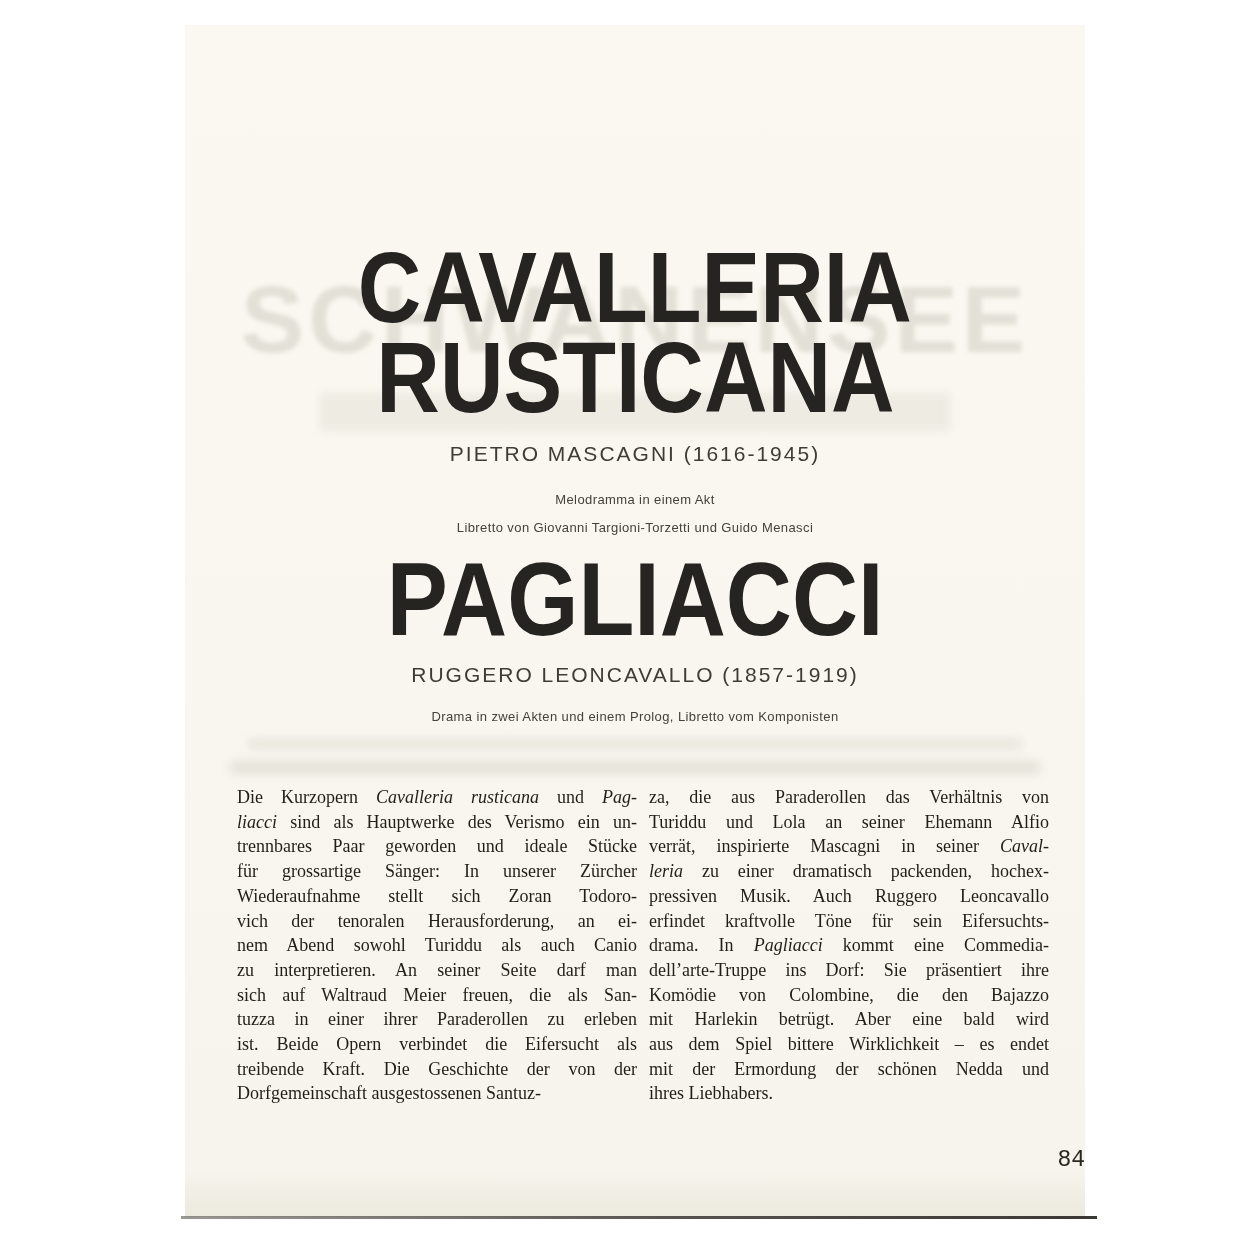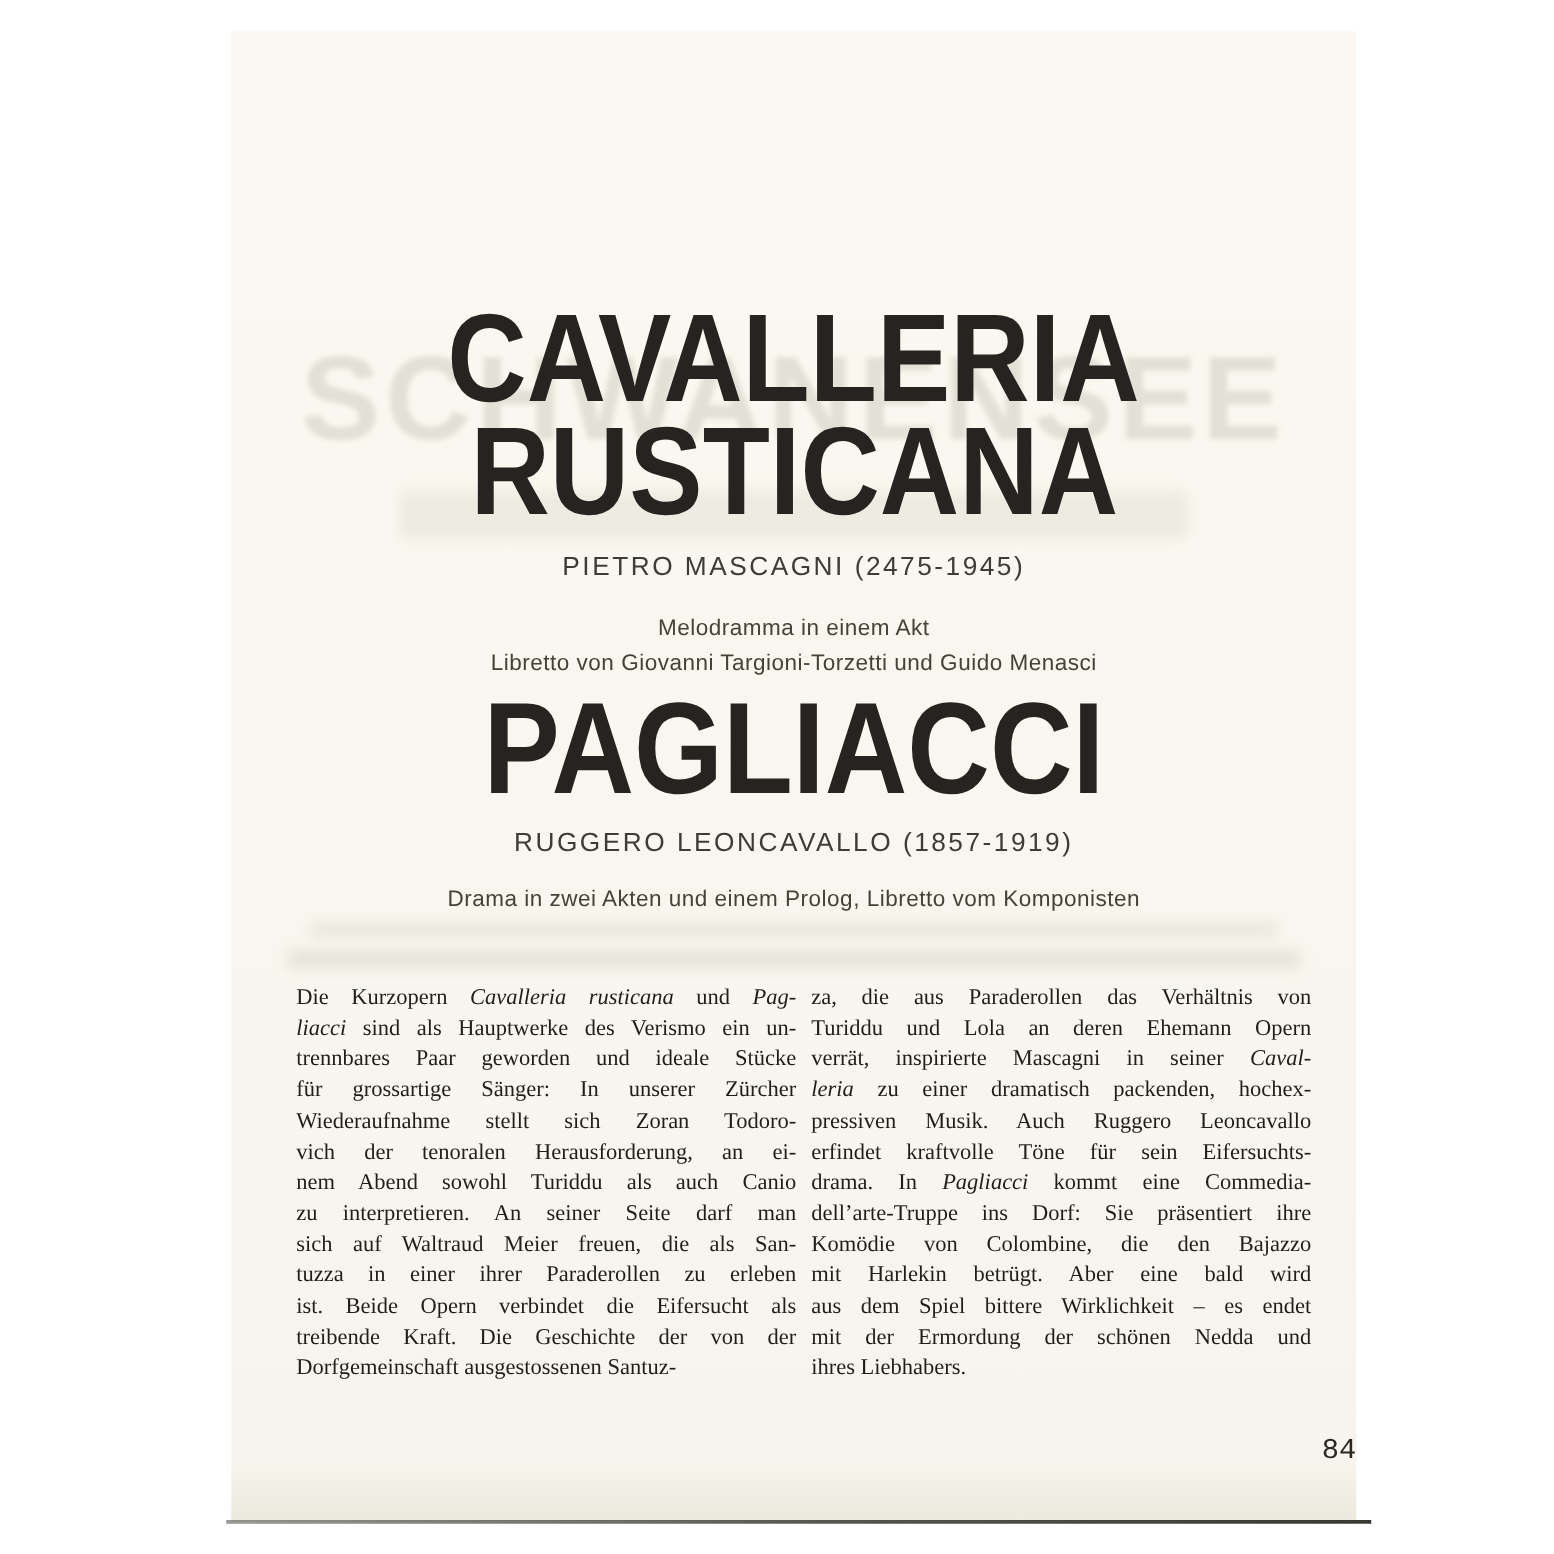--- a/index.html
+++ b/index.html
@@ -38,21 +38,21 @@
   .t1b{top:302px;font-size:100px;}
   .t2{top:522px;font-size:104px;}
   .composer{
     position:absolute;left:0;right:0;text-align:center;
     font-size:21px;letter-spacing:2px;color:#3e3c37;white-space:nowrap;font-weight:400;
   }
   .c1{top:417px;}
   .c2{top:638px;}
   .subline{
     position:absolute;left:0;right:0;text-align:center;
-    font-size:18px;letter-spacing:.4px;color:#454239;white-space:nowrap;font-weight:400;
+    font-size:13px;letter-spacing:.4px;color:#454239;white-space:nowrap;font-weight:400;
   }
   .s1a{top:467px;}
   .s1b{top:495px;}
   .s2{top:684px;}
   
   .col{
     position:absolute;top:760px;width:400px;
     font-family:"Liberation Serif",serif;font-size:18px;line-height:24.7px;
     color:#211e19;
   }
@@ -72,21 +72,21 @@
 <div class="scan-page">
 
   <div class="ghost-title">SCHWANENSEE</div>
   <div class="ghost-bar g2"></div>
   <div class="ghost-bar g3"></div>
   <div class="ghost-bar g4"></div>
 
   <div class="title t1a"><span class="condense">CAVALLERIA</span></div>
   <div class="title t1b"><span class="condense">RUSTICANA</span></div>
 
-  <div class="composer c1">PIETRO MASCAGNI (2475-1945)</div>
+  <div class="composer c1">PIETRO MASCAGNI (1616-1945)</div>
   <div class="subline s1a">Melodramma in einem Akt</div>
   <div class="subline s1b">Libretto von Giovanni Targioni-Torzetti und Guido Menasci</div>
 
   <div class="title t2"><span class="condense">PAGLIACCI</span></div>
   <div class="composer c2">RUGGERO LEONCAVALLO (1857-1919)</div>
   <div class="subline s2">Drama in zwei Akten und einem Prolog, Libretto vom Komponisten</div>
 
   <div class="col col-left" id="col-left">
       <div class="line">Die Kurzopern <i>Cavalleria rusticana</i> und <i>Pag-</i></div>
       <div class="line"><i>liacci</i> sind als Hauptwerke des Verismo ein un-</div>
@@ -97,21 +97,21 @@
       <div class="line">nem Abend sowohl Turiddu als auch Canio</div>
       <div class="line">zu interpretieren. An seiner Seite darf man</div>
       <div class="line">sich auf Waltraud Meier freuen, die als San-</div>
       <div class="line">tuzza in einer ihrer Paraderollen zu erleben</div>
       <div class="line">ist. Beide Opern verbindet die Eifersucht als</div>
       <div class="line">treibende Kraft. Die Geschichte der von der</div>
       <div class="line last">Dorfgemeinschaft ausgestossenen Santuz-</div>
     </div>
   <div class="col col-right" id="col-right">
       <div class="line">za, die aus Paraderollen das Verhältnis von</div>
-      <div class="line">Turiddu und Lola an deren Ehemann Opern</div>
+      <div class="line">Turiddu und Lola an seiner Ehemann Alfio</div>
       <div class="line">verrät, inspirierte Mascagni in seiner <i>Caval-</i></div>
       <div class="line"><i>leria</i> zu einer dramatisch packenden, hochex-</div>
       <div class="line">pressiven Musik. Auch Ruggero Leoncavallo</div>
       <div class="line">erfindet kraftvolle Töne für sein Eifersuchts-</div>
       <div class="line">drama. In <i>Pagliacci</i> kommt eine Commedia-</div>
       <div class="line">dell’arte-Truppe ins Dorf: Sie präsentiert ihre</div>
       <div class="line">Komödie von Colombine, die den Bajazzo</div>
       <div class="line">mit Harlekin betrügt. Aber eine bald wird</div>
       <div class="line">aus dem Spiel bittere Wirklichkeit – es endet</div>
       <div class="line">mit der Ermordung der schönen Nedda und</div>

